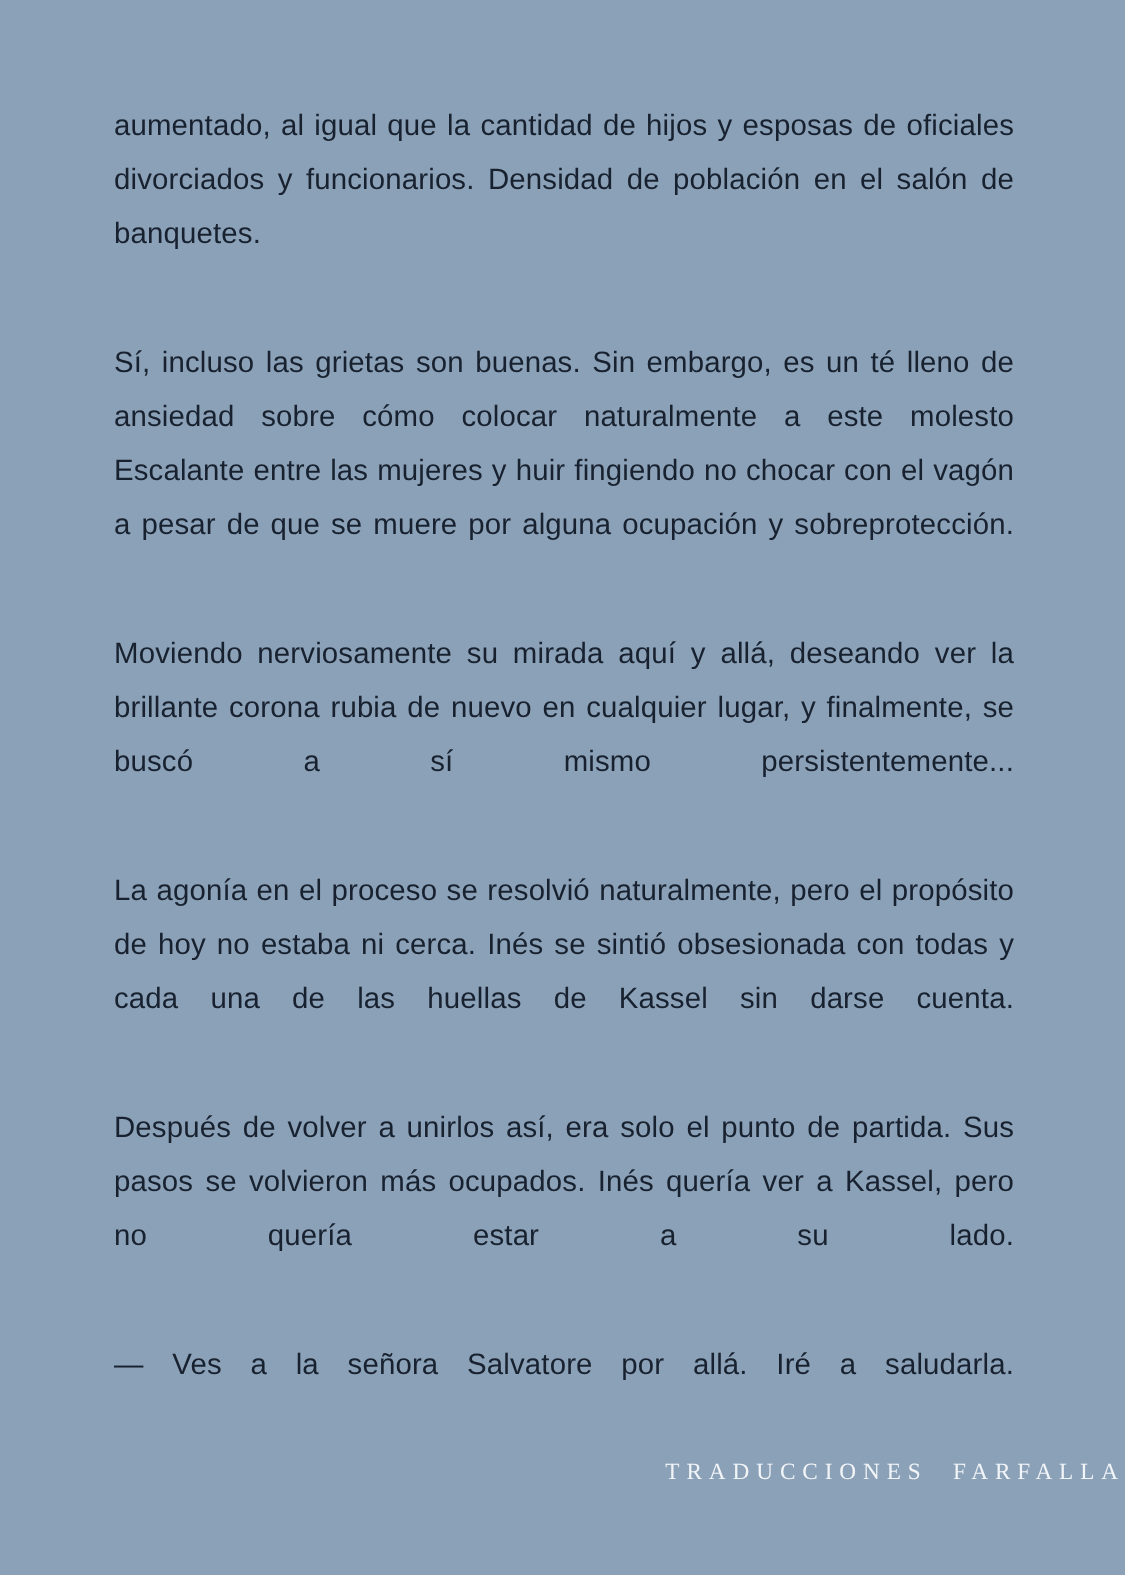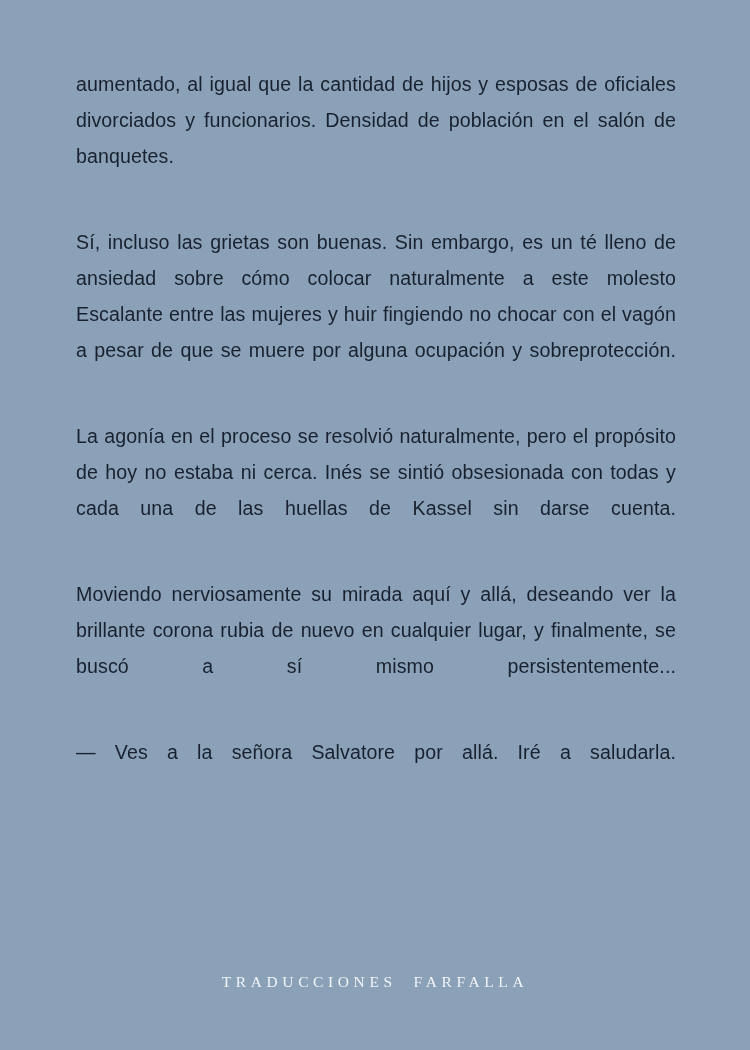--- a/index.html
+++ b/index.html
@@ -46,21 +46,21 @@
   .para::after {
     content: "";
     display: inline-block;
     width: 100%;
   }
   #footer {
     position: absolute;
     left: 0;
     right: 0;
     top: 972px;
-    text-align: center;
+    text-align: right;
   }
   #footer .mark {
     display: inline-block;
     font-family: "Liberation Serif", "DejaVu Serif", serif;
     font-size: 15.5px;
     line-height: 20px;
     color: #f2f5f8;
     letter-spacing: 4.6px;
     white-space: pre;
   }
@@ -69,25 +69,26 @@
 <body>
 
 <div id="page">
 
   <div id="text-column">
 
     <p class="para">aumentado, al igual que la cantidad de hijos y esposas de oficiales divorciados y funcionarios. Densidad de población en el salón de banquetes.</p>
 
     <p class="para">Sí, incluso las grietas son buenas. Sin embargo, es un té lleno de ansiedad sobre cómo colocar naturalmente a este molesto Escalante entre las mujeres y huir fingiendo no chocar con el vagón a pesar de que se muere por alguna ocupación y sobreprotección.</p>
 
+    <p class="para">Moviendo nerviosamente su mirada aquí y allá, deseando ver la brillante corona rubia de nuevo en cualquier lugar, y finalmente, se buscó a sí mismo persistentemente...</p>
+
     <p class="para">La agonía en el proceso se resolvió naturalmente, pero el propósito de hoy no estaba ni cerca. Inés se sintió obsesionada con todas y cada una de las huellas de Kassel sin darse cuenta.</p>
 
-    <p class="para">Moviendo nerviosamente su mirada aquí y allá, deseando ver la brillante corona rubia de nuevo en cualquier lugar, y finalmente, se buscó a sí mismo persistentemente...</p>
 
-
+    <p class="para">Después de volver a unirlos así, era solo el punto de partida. Sus pasos se volvieron más ocupados. Inés quería ver a Kassel, pero no quería estar a su lado.</p>
 
     <p class="para">— Ves a la señora Salvatore por allá. Iré a saludarla.</p>
 
   </div>
 
   <div id="footer">
     <span class="mark">TRADUCCIONES  FARFALLA</span>
   </div>
 
 </div>

